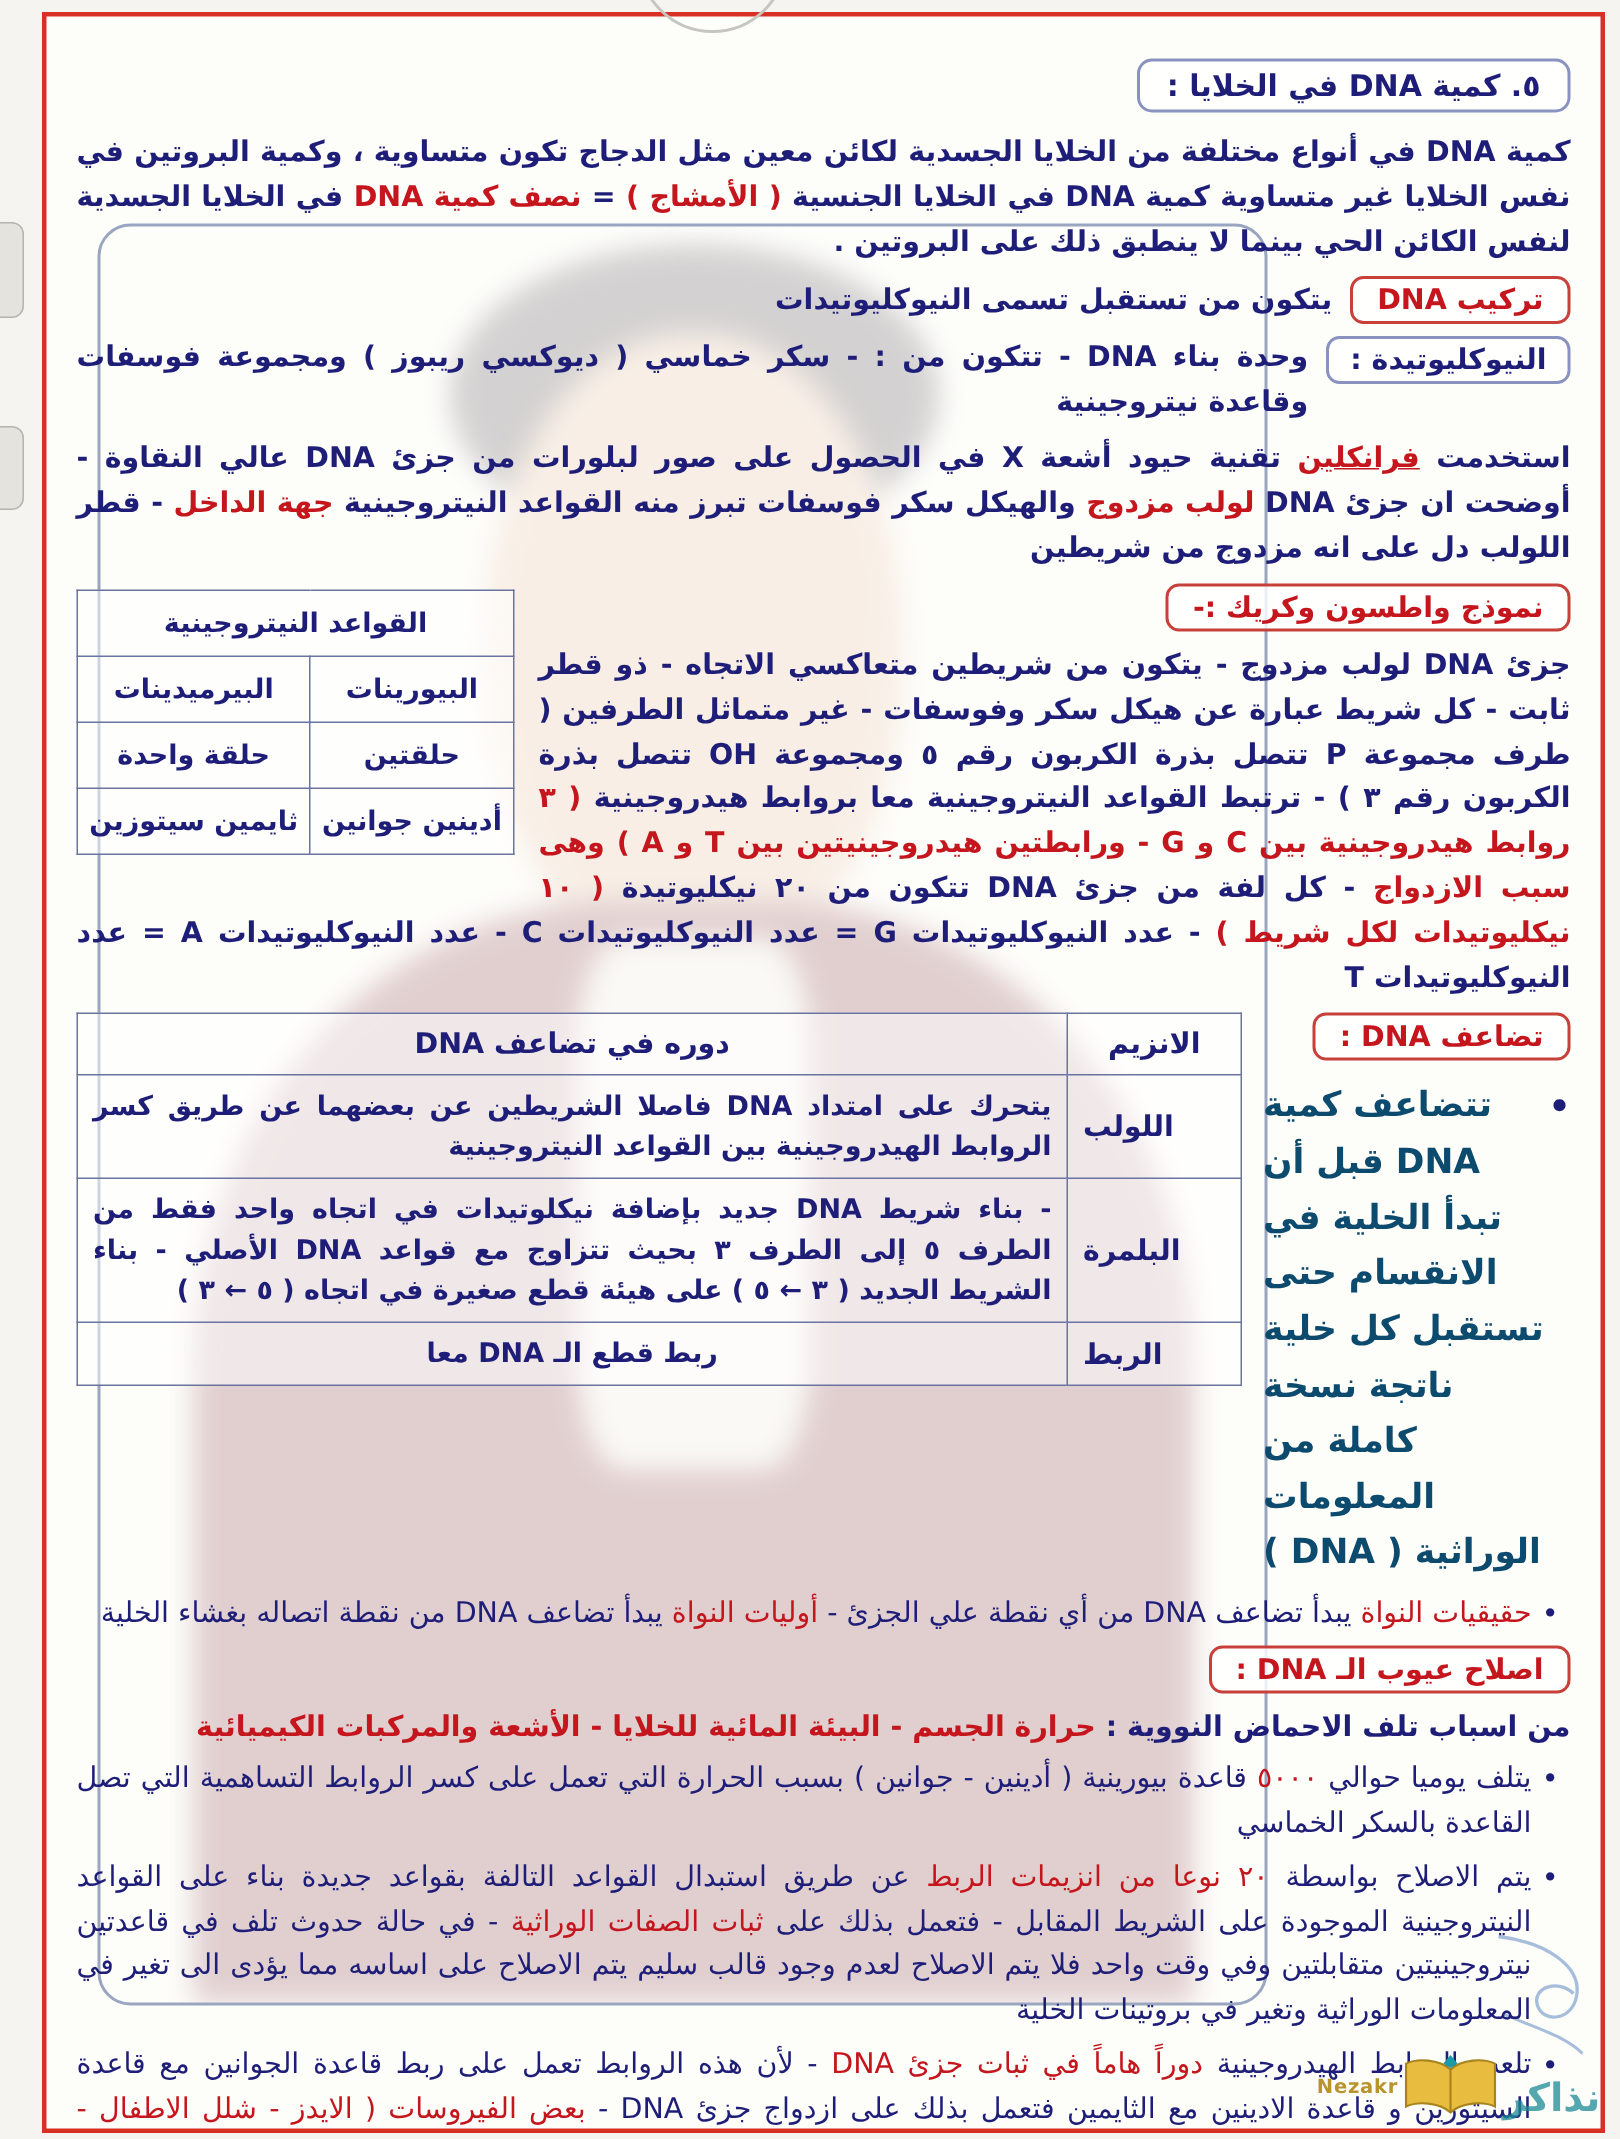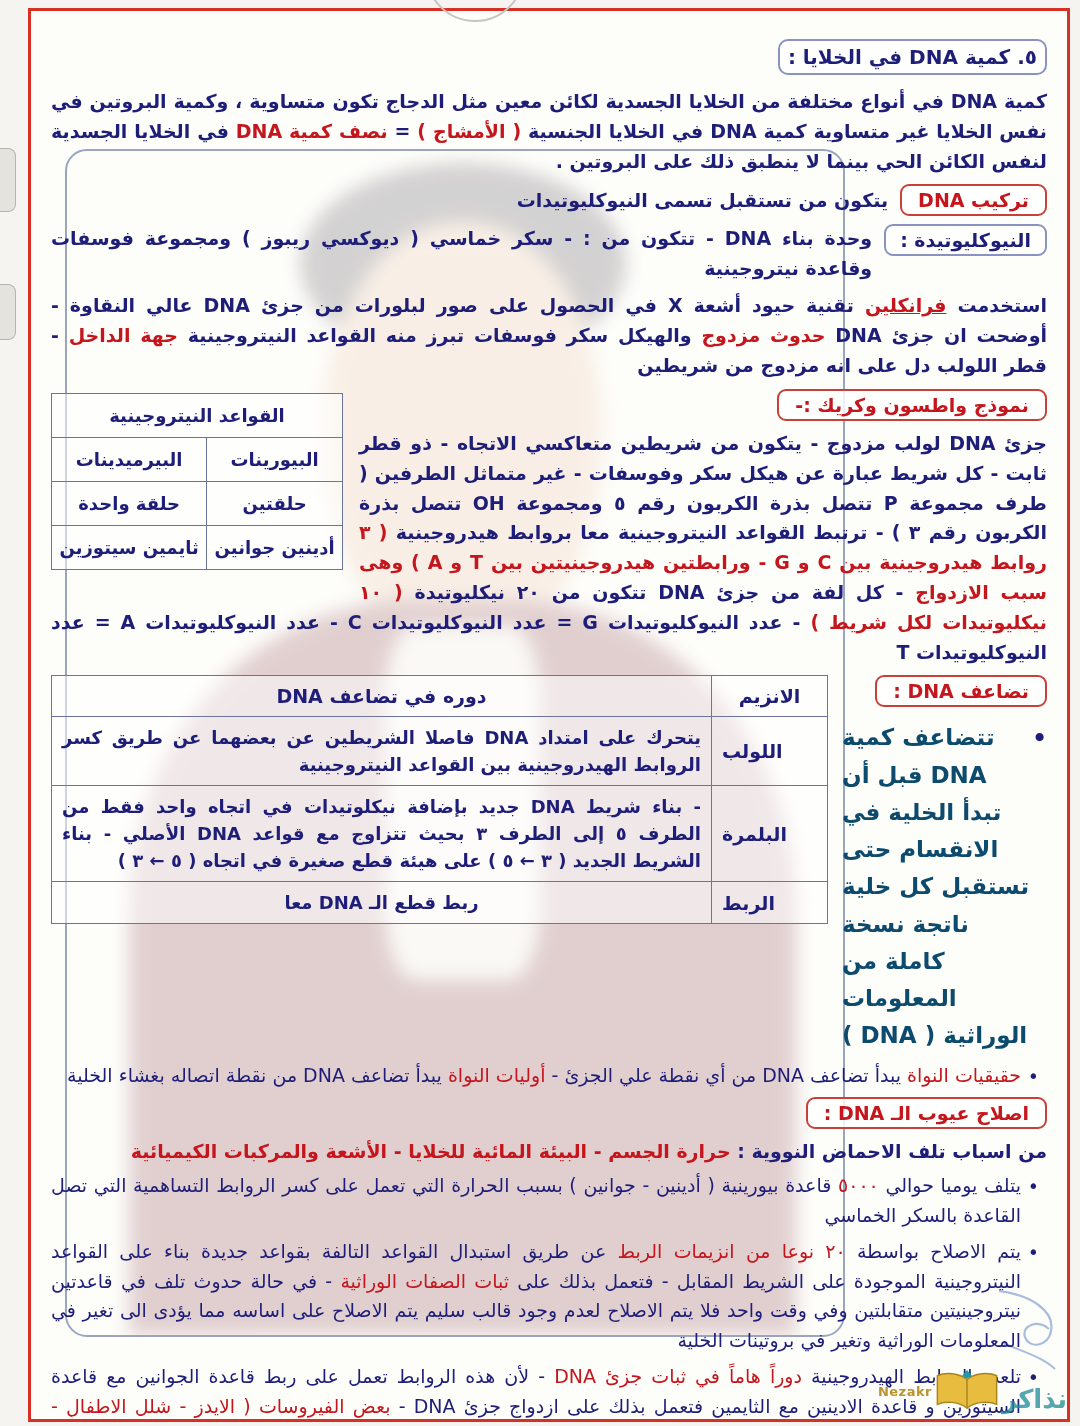--- a/index.html
+++ b/index.html
@@ -14,21 +14,21 @@
   .ph-hair{position:absolute;left:30%;top:1%;width:42%;height:17%;background:#5f5860;border-radius:50%}
   .ph-face{position:absolute;left:33%;top:6%;width:36%;height:36%;background:#ecc7ad;border-radius:48%}
   .ph-suit{position:absolute;left:8%;top:38%;width:86%;height:62%;background:#94505a;border-radius:42% 42% 0 0}
   .ph-shirt{position:absolute;left:41%;top:40%;width:20%;height:30%;background:#f3efe8;border-radius:20%}
   .content{position:relative;z-index:2;padding:26px 20px 0 20px;color:#1e1e78}
   .navy{color:#1e1e78}
   .red{color:#c4161c}
   .und{text-decoration:underline}
   .para{font-weight:bold;font-size:19px;line-height:1.57;text-align:justify;margin:0 0 8px}
   .title-row{margin:2px 0 12px}
-  .title-box{display:inline-block;border:2px solid #8a93bf;border-radius:10px;padding:4px 8px;font-size:20px;font-weight:bold;background:rgba(255,255,255,.7)}
+  .title-box{display:inline-block;border:2px solid #8a93bf;border-radius:10px;padding:4px 18px;font-size:20px;font-weight:bold;background:rgba(255,255,255,.7)}
   .sec-row{display:flex;align-items:center;gap:12px;margin:2px 0 8px}
   .sec-row.top{align-items:flex-start}
   .hdr-box{display:inline-block;border:2px solid #c8403a;border-radius:9px;padding:3px 16px;color:#c4161c;font-weight:bold;font-size:19px;background:rgba(255,255,255,.82);white-space:nowrap}
   .nuc-box{display:inline-block;border:2px solid #8a93bf;border-radius:9px;padding:3px 14px;color:#1e1e78;font-weight:bold;font-size:19px;background:rgba(255,255,255,.82);white-space:nowrap}
   .row-text{font-weight:bold;font-size:19px;line-height:1.55;text-align:justify}
   .bases{float:left;width:292px;margin:4px 16px 10px 0;border-collapse:collapse;background:rgba(255,255,255,.5)}
   .bases td{border:1.5px solid #6b74a0;text-align:center;font-weight:bold;font-size:18px;padding:11px 6px;color:#1e1e78}
   .hdr-row{margin:2px 0 8px}
   .enzyme-section{clear:both;display:flex;gap:14px;margin:6px 0 6px}
   .enzyme-side{flex:0 0 205px}
@@ -83,21 +83,21 @@
     <div class="sec-row">
       <span class="hdr-box">تركيب DNA</span>
       <span class="row-text">يتكون من تستقبل تسمى النيوكليوتيدات</span>
     </div>
 
     <div class="sec-row top">
       <span class="nuc-box">النيوكليوتيدة :</span>
       <span class="row-text">وحدة بناء DNA - تتكون من : - سكر خماسي ( ديوكسي ريبوز ) ومجموعة فوسفات وقاعدة نيتروجينية</span>
     </div>
 
-    <p class="para"><span>استخدمت </span><span class="red und">فرانكلين</span><span> تقنية حيود أشعة X في الحصول على صور لبلورات من جزئ DNA عالي النقاوة - أوضحت ان جزئ DNA </span><span class="red">حدوث مزدوج</span><span> والهيكل سكر فوسفات تبرز منه القواعد النيتروجينية </span><span class="red">جهة الداخل</span><span> - قطر اللولب دل على انه مزدوج من شريطين</span></p>
+    <p class="para"><span>استخدمت </span><span class="red und">فرانكلين</span><span> تقنية حيود أشعة X في الحصول على صور لبلورات من جزئ DNA عالي النقاوة - أوضحت ان جزئ DNA </span><span class="red">لولب مزدوج</span><span> والهيكل سكر فوسفات تبرز منه القواعد النيتروجينية </span><span class="red">جهة الداخل</span><span> - قطر اللولب دل على انه مزدوج من شريطين</span></p>
 
     <table class="bases">
       <tbody>
           <tr>
         <td colspan="2" class="red">القواعد النيتروجينية</td>
       </tr>
       <tr>
         <td>البيورينات</td>
         <td>البيرميدينات</td>
       </tr>

